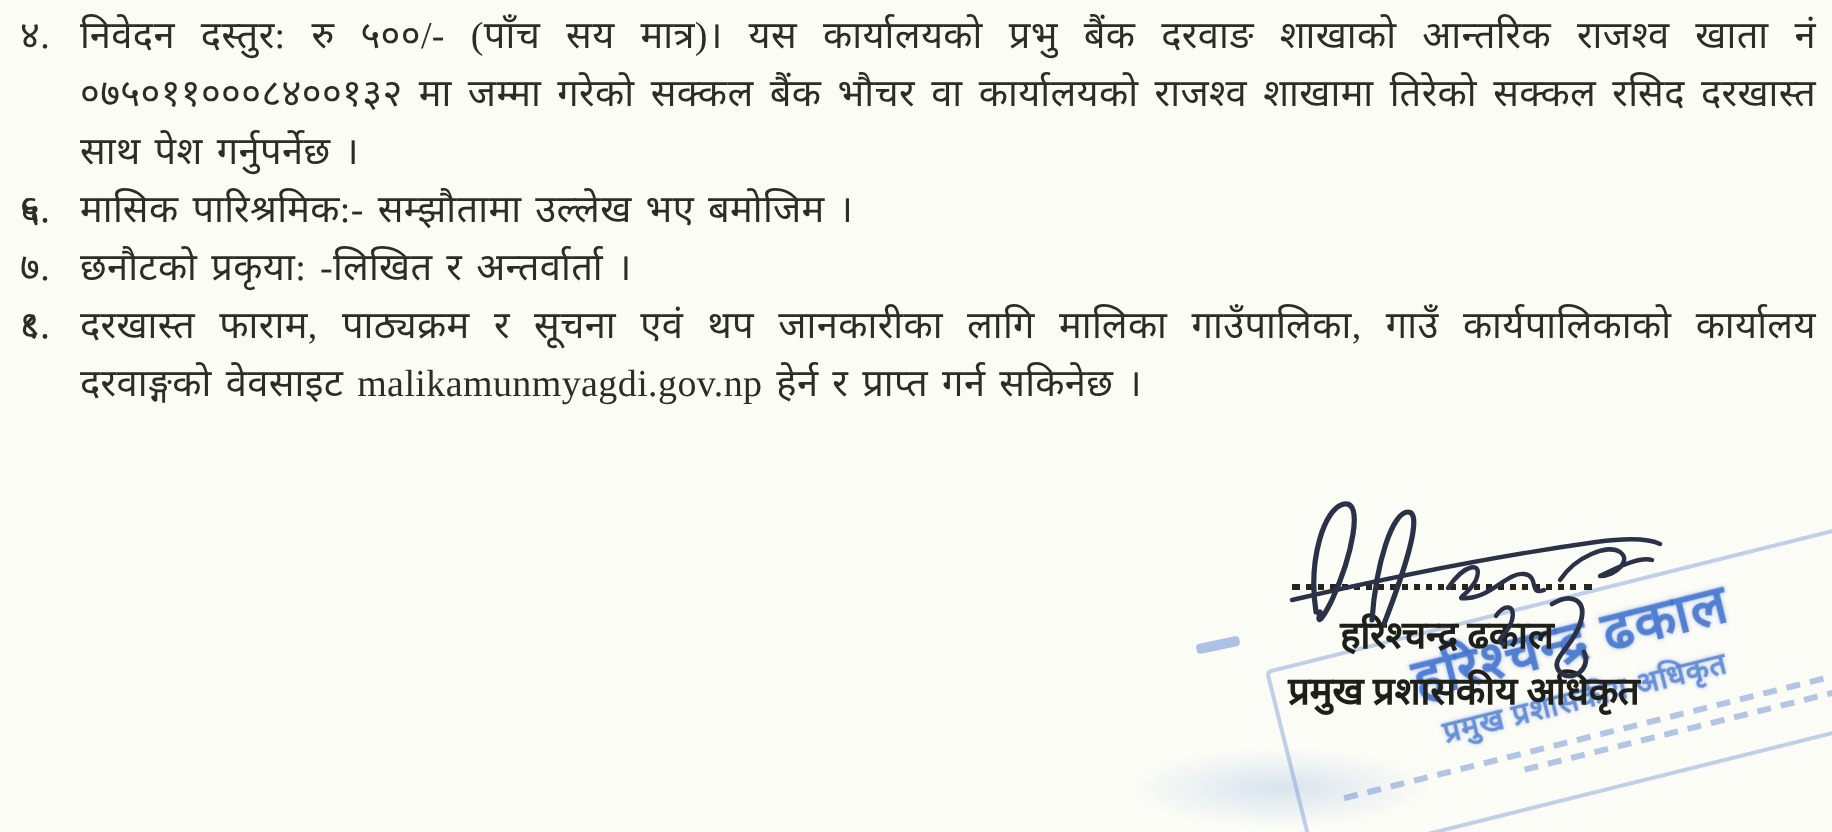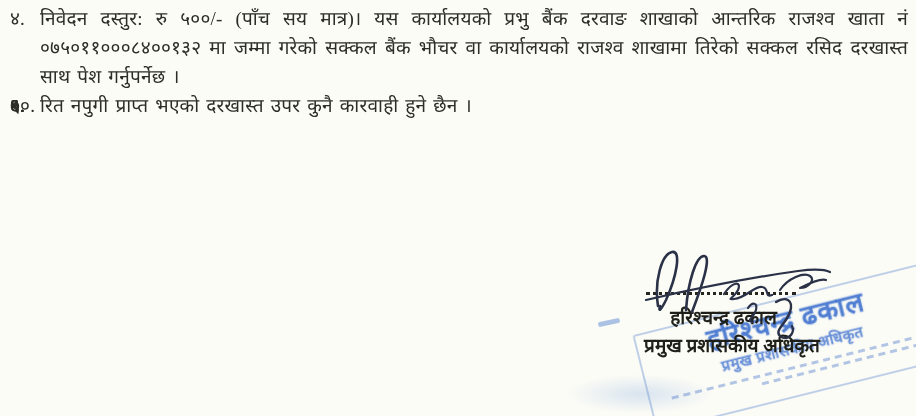--- a/index.html
+++ b/index.html
@@ -71,25 +71,24 @@
   }
 </style>
 </head>
 <body>
 
 <div class="page" style="background: rgb(252, 252, 246); color: rgb(45, 45, 40);">
 
   <div class="notice">
       <div class="notice-item"><span class="num">४.</span><span>निवेदन दस्तुर: रु ५००/- (पाँच सय मात्र)। यस कार्यालयको प्रभु बैंक दरवाङ शाखाको आन्तरिक राजश्व खाता नं ०७५०११०००८४००१३२ मा जम्मा गरेको सक्कल बैंक भौचर वा कार्यालयको राजश्व शाखामा तिरेको सक्कल रसिद दरखास्त साथ पेश गर्नुपर्नेछ ।</span></div>
       <div class="notice-item"><span class="num">५.</span></div>
-      <div class="notice-item"><span class="num">६.</span></div>
-      <div class="notice-item"><span class="num">७.</span></div>
+      <div class="notice-item"><span class="num">६.</span><span>मासिक पारिश्रमिक:- सम्झौतामा उल्लेख भए बमोजिम ।</span></div>
+      <div class="notice-item"><span class="num">७.</span><span>छनौटको प्रकृया: -लिखित र अन्तर्वार्ता ।</span></div>
       <div class="notice-item"><span class="num">८.</span></div>
-      <div class="notice-item"><span class="num">९.</span></div>
-      <div class="notice-item"><span class="num">१०.</span><span>रित नपुगी प्राप्त भएको दरखास्त उपर कुनै कारवाही हुने छैन ।</span></div>
+      <div class="notice-item"><span class="num">९.</span><span>दरखास्त फाराम, पाठ्यक्रम र सूचना एवं थप जानकारीका लागि मालिका गाउँपालिका, गाउँ कार्यपालिकाको कार्यालय दरवाङ्गको वेवसाइट malikamunmyagdi.gov.np हेर्न र प्राप्त गर्न सकिनेछ ।</span></div>
     </div>
 
   <div class="smudge"></div>
   <div class="stamp-edge-mark"></div>
 
   <div class="stamp">
     <div class="stamp-name">हरिश्चन्द्र ढकाल</div>
     <div class="stamp-title">प्रमुख प्रशासकीय अधिकृत</div>
     <div class="fineprint"></div>
     <div class="fineprint short"></div>

